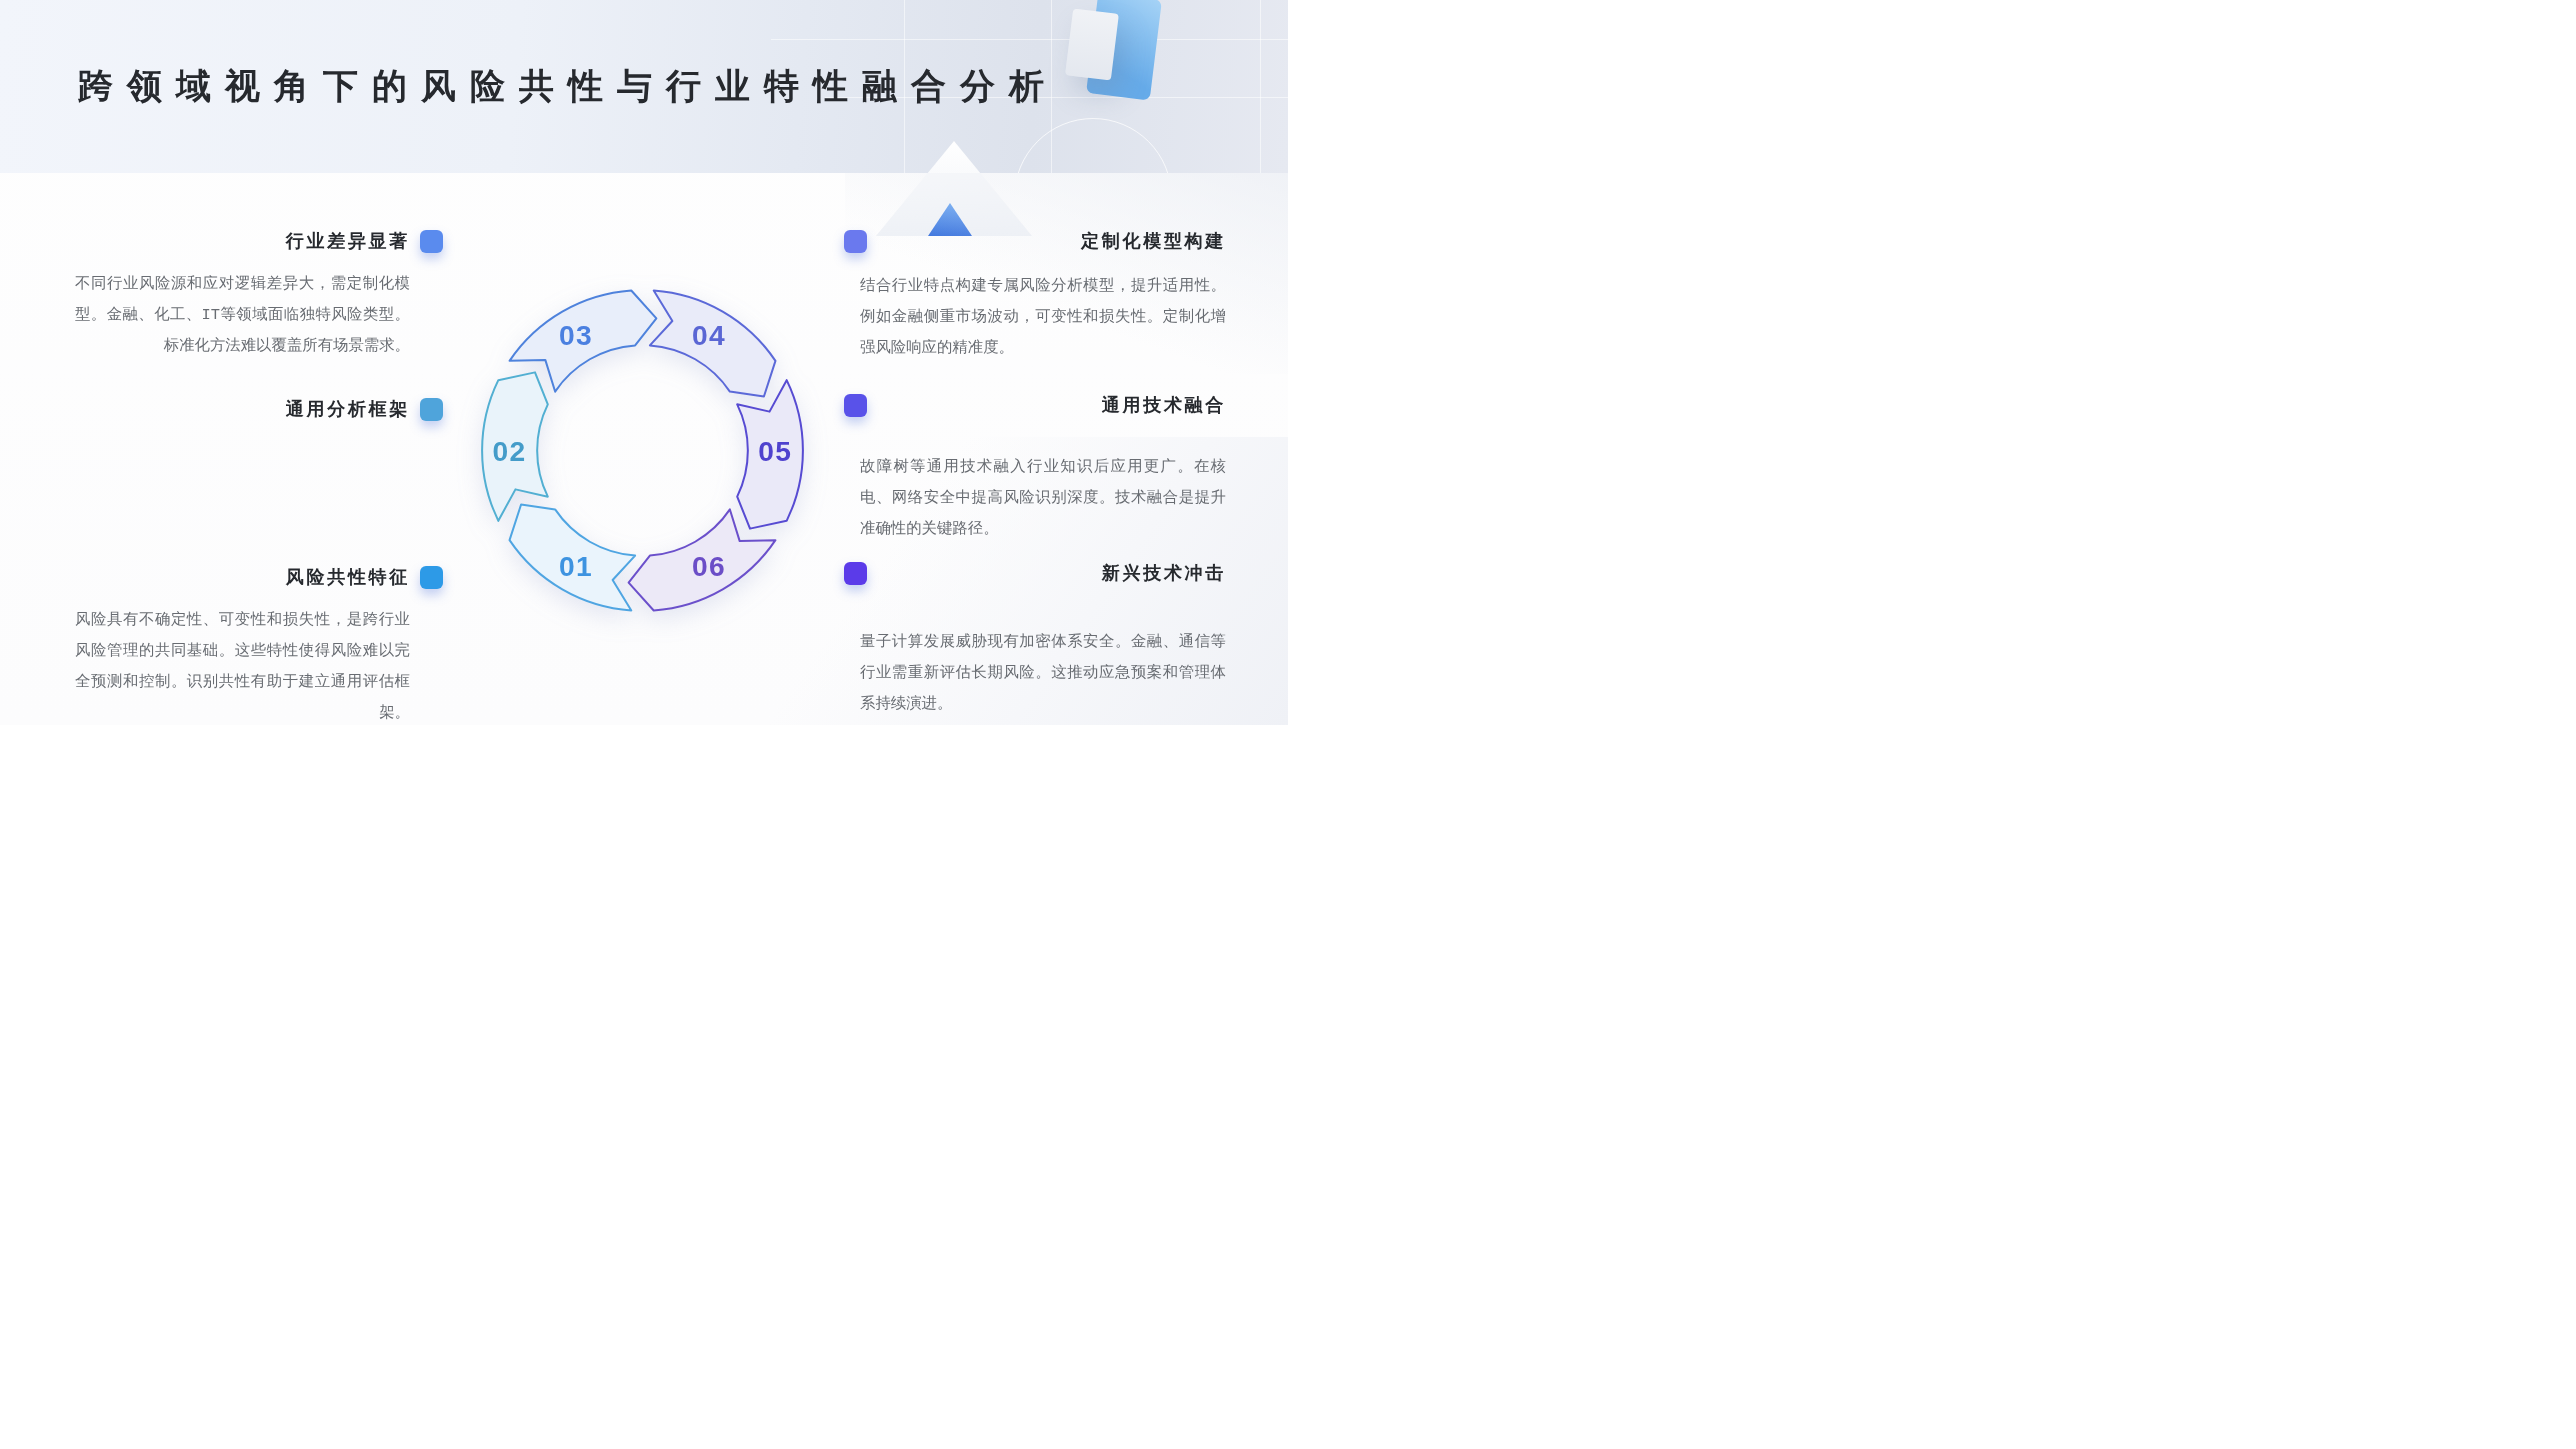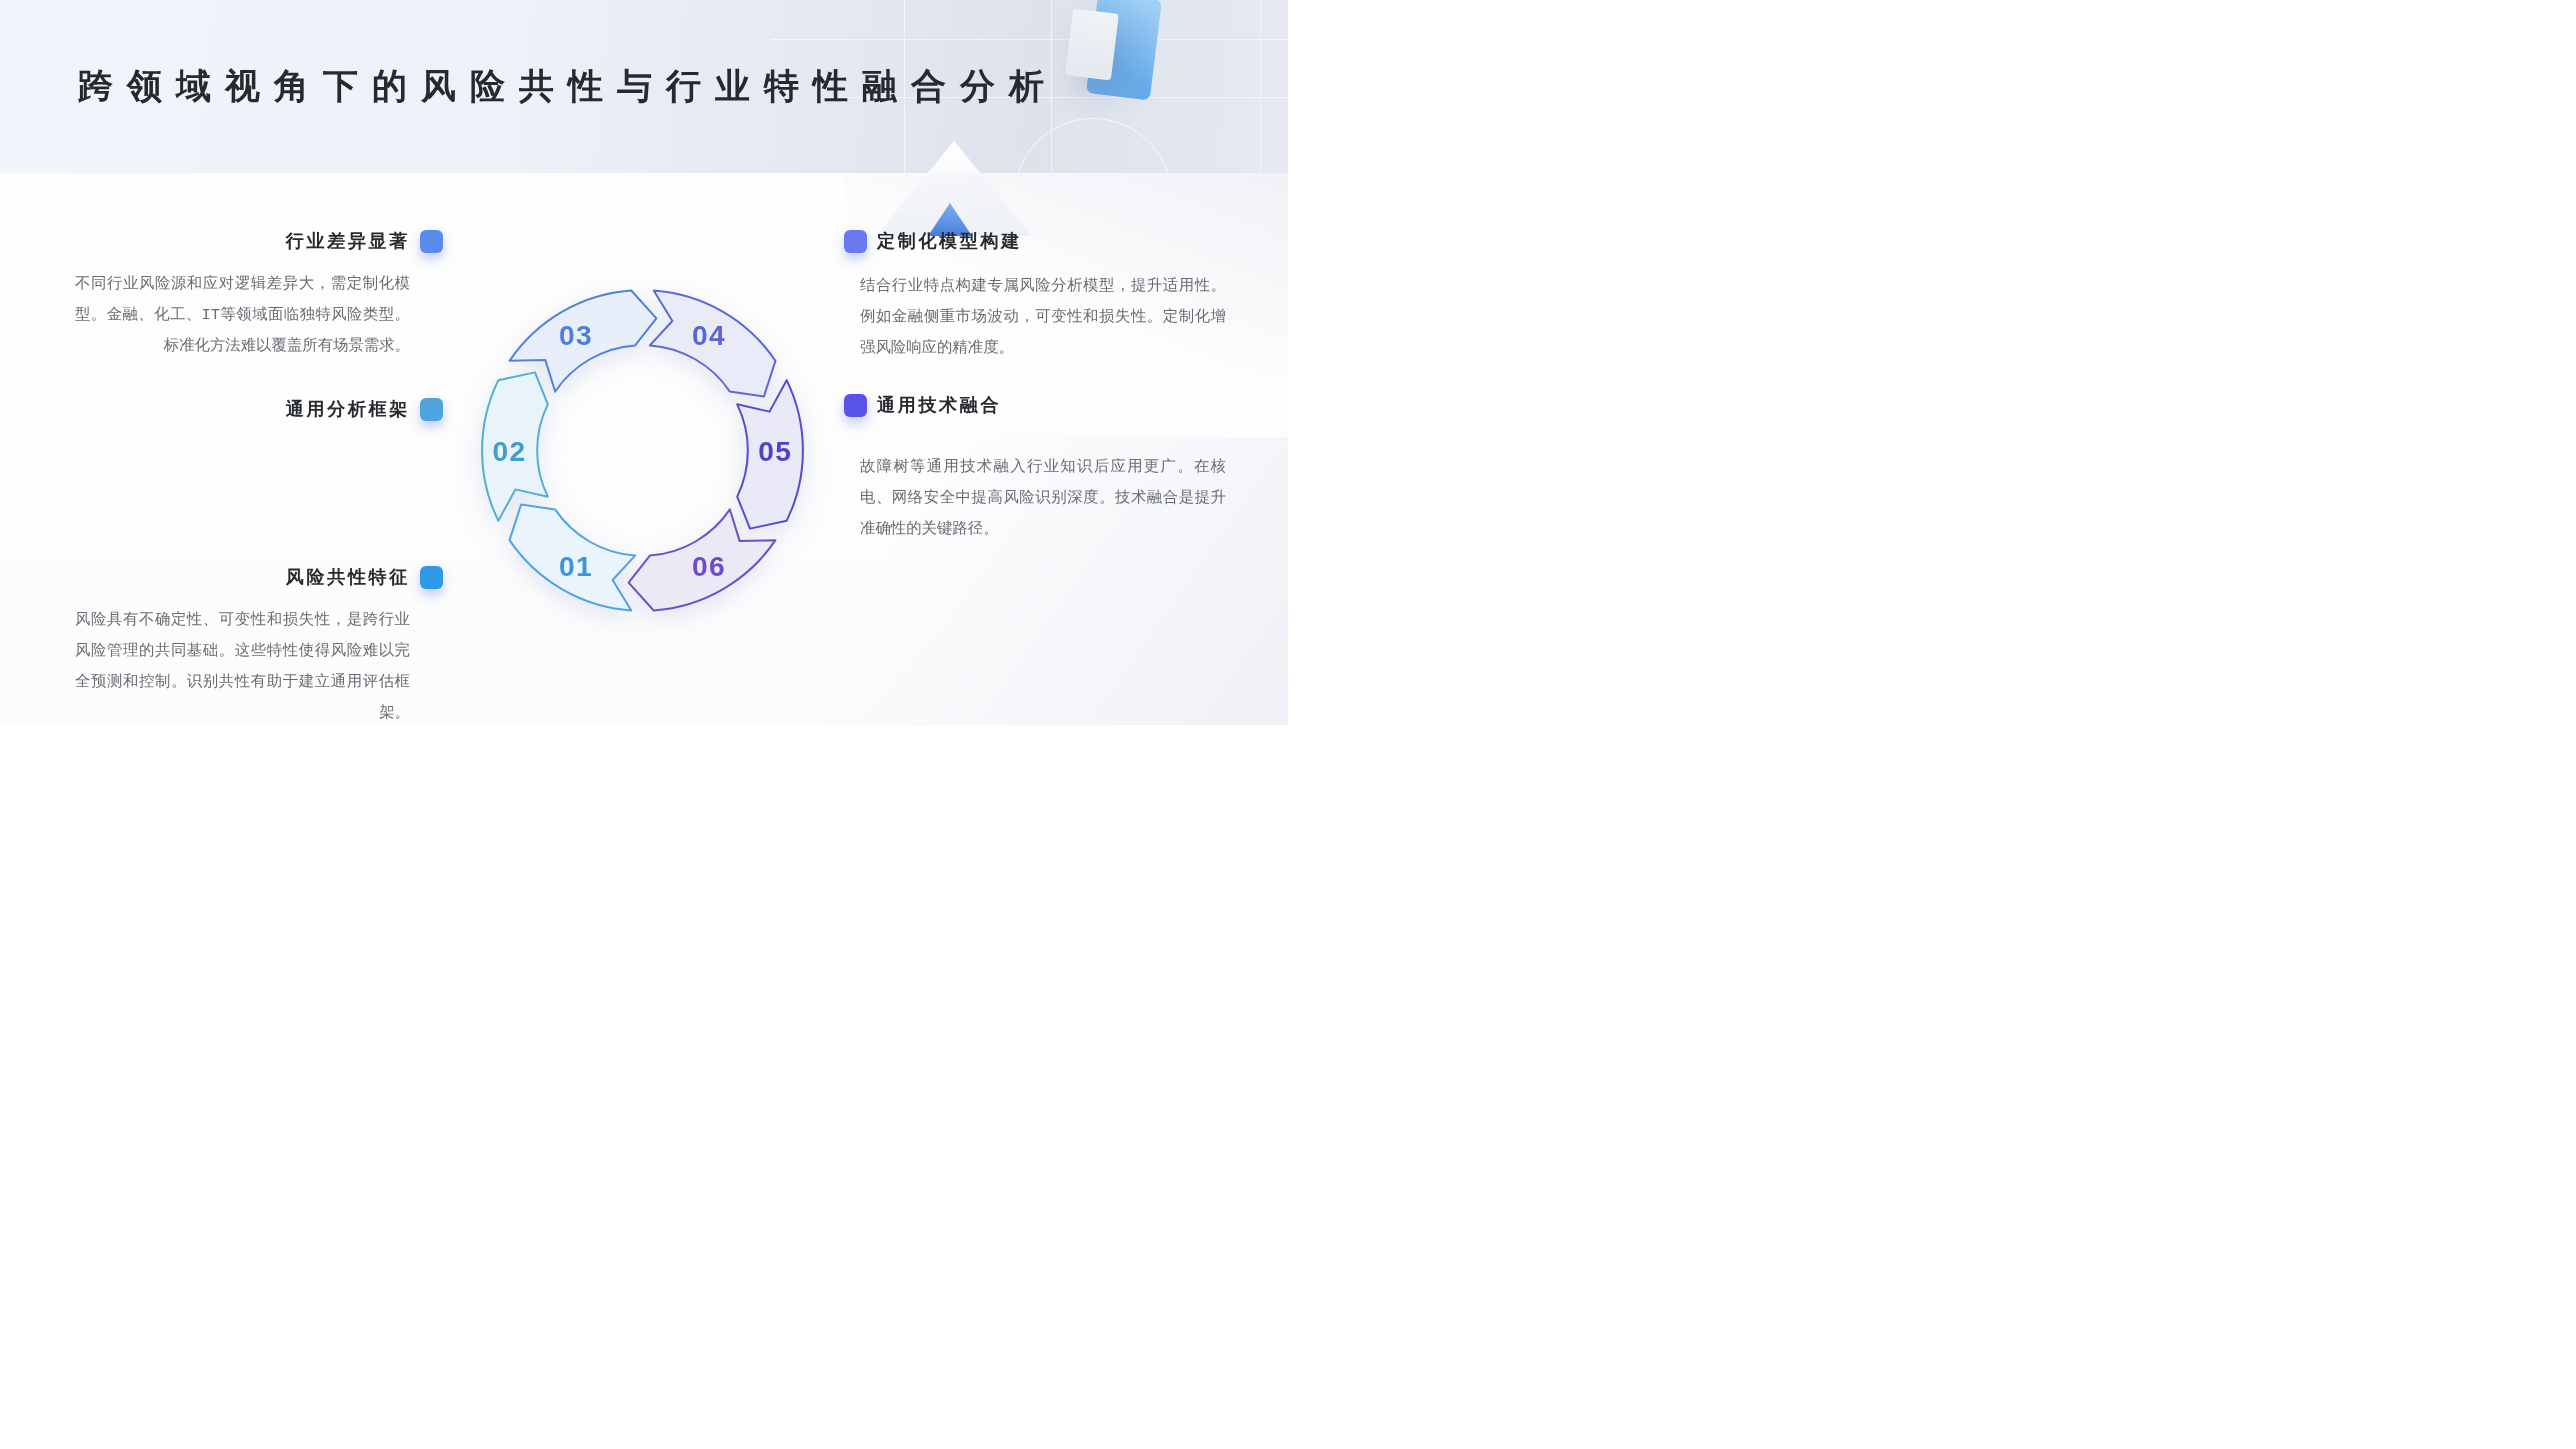--- a/index.html
+++ b/index.html
@@ -35,21 +35,21 @@
   .corner-floor{position:absolute;right:0;bottom:0;width:590px;height:288px;
         background:linear-gradient(305deg,#eff1f6 0%,#f6f7fa 35%,rgba(255,255,255,0) 66%);}
 
   .title{position:absolute;left:78px;top:40px;font-size:35px;font-weight:800;
          letter-spacing:14px;color:#26292e;white-space:nowrap;}
 
   
   .note{position:absolute;margin-top:18px;}
   .note-head{display:flex;align-items:center;gap:10px;}
   .left .note-head{justify-content:flex-end;}
-  .right .note-head{justify-content:flex-start;}
+  .right .note-head{justify-content:space-between;}
   .note-title{font-size:18px;font-weight:700;letter-spacing:2.7px;color:#26292e;white-space:nowrap;}
   .badge{width:23px;height:23px;border-radius:6px;flex:0 0 auto;
          box-shadow:0 6px 10.7px rgba(86,120,220,.35);}
   .note-body{margin:16px 0 0;font-size:15.4px;line-height:31px;color:#686c72;
          text-align:justify;font-family:Liberation Mono, monospace;}
   .left .note-body{text-align-last:right;padding-right:33px;}
   .right .note-body{text-align-last:left;padding-left:16px;}
   .l1{left:75px;top:211px;width:368px;}
   .l2{left:75px;top:379px;width:368px;}
   .l3{left:75px;top:547px;width:368px;}
@@ -120,20 +120,27 @@
   </section>
 
   <section class="note right r2">
     <div class="note-head">
       <span class="badge" style="background-color: rgb(89, 82, 233);"></span>
       <span class="note-title">通用技术融合</span>
     </div>
     <p class="note-body">故障树等通用技术融入行业知识后应用更广。在核电、网络安全中提高风险识别深度。技术融合是提升准确性的关键路径。</p>
   </section>
 
+  <section class="note right r3">
+    <div class="note-head">
+      <span class="badge" style="background-color: rgb(91, 59, 233);"></span>
+      <span class="note-title">新兴技术冲击</span>
+    </div>
+    <p class="note-body">量子计算发展威胁现有加密体系安全。金融、通信等行业需重新评估长期风险。这推动应急预案和管理体系持续演进。</p>
+  </section>
 
   <svg class="cycle" viewBox="0 0 520 520">
       <path d="M 243.3 498.4 A 239 239 0 0 1 61.9 393.6 L 79.1 340.5 L 129.8 347.8 A 157 157 0 0 0 249.0 416.6 L 215.5 452.9 Z" fill="#EAF4FC" stroke="#4FA5E2" stroke-width="3" stroke-linejoin="round"></path>
       <text x="161.0" y="431.5" fill="#3E93E0" text-anchor="middle" dominant-baseline="central" class="seg-num">01</text>
       <path d="M 45.2 364.8 A 239 239 0 0 1 45.2 155.2 L 99.8 143.6 L 118.9 191.2 A 157 157 0 0 0 118.9 328.8 L 70.7 317.9 Z" fill="#E9F3FA" stroke="#52AFD2" stroke-width="3" stroke-linejoin="round"></path>
       <text x="62.0" y="260.0" fill="#449CC9" text-anchor="middle" dominant-baseline="central" class="seg-num">02</text>
       <path d="M 61.9 126.4 A 239 239 0 0 1 243.3 21.6 L 280.7 63.1 L 249.0 103.4 A 157 157 0 0 0 129.8 172.2 L 115.2 125.0 Z" fill="#E8EEFA" stroke="#4E82DC" stroke-width="3" stroke-linejoin="round"></path>
       <text x="161.0" y="88.5" fill="#4B80E0" text-anchor="middle" dominant-baseline="central" class="seg-num">03</text>
       <path d="M 276.7 21.6 A 239 239 0 0 1 458.1 126.4 L 440.9 179.5 L 390.2 172.2 A 157 157 0 0 0 271.0 103.4 L 304.5 67.1 Z" fill="#E9EBF9" stroke="#5B69D8" stroke-width="3" stroke-linejoin="round"></path>
       <text x="359.0" y="88.5" fill="#5A66D4" text-anchor="middle" dominant-baseline="central" class="seg-num">04</text>

